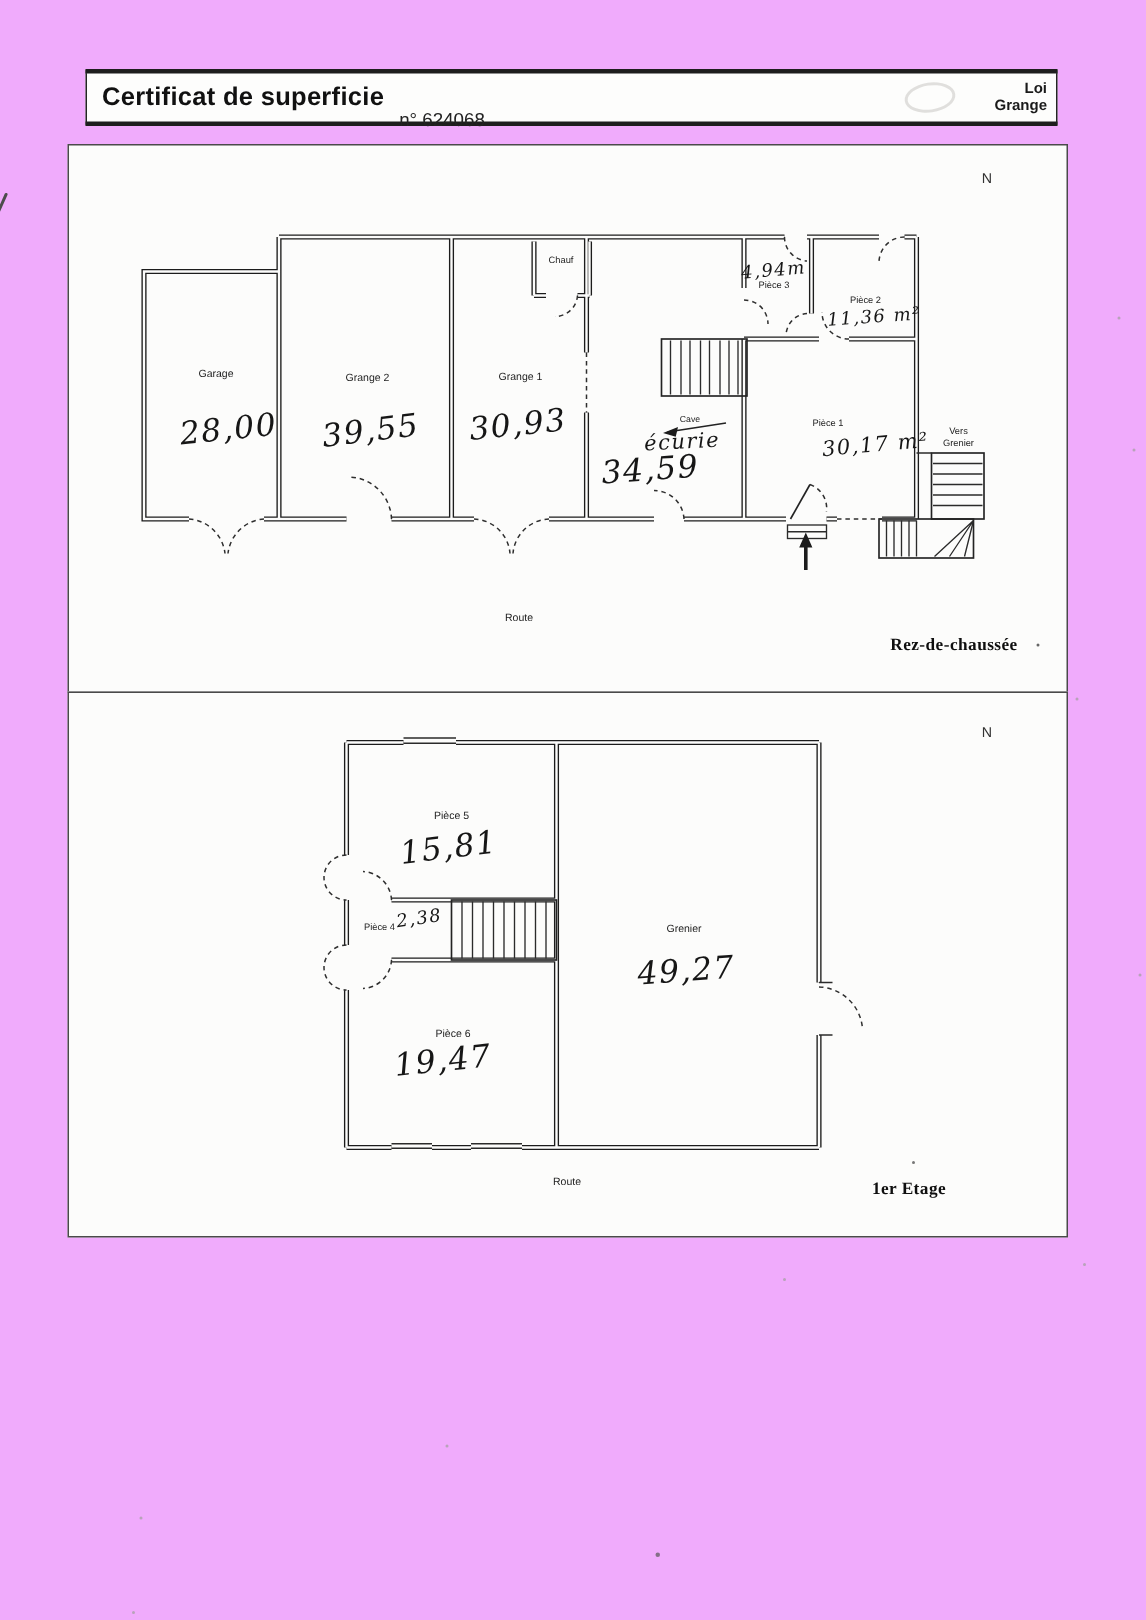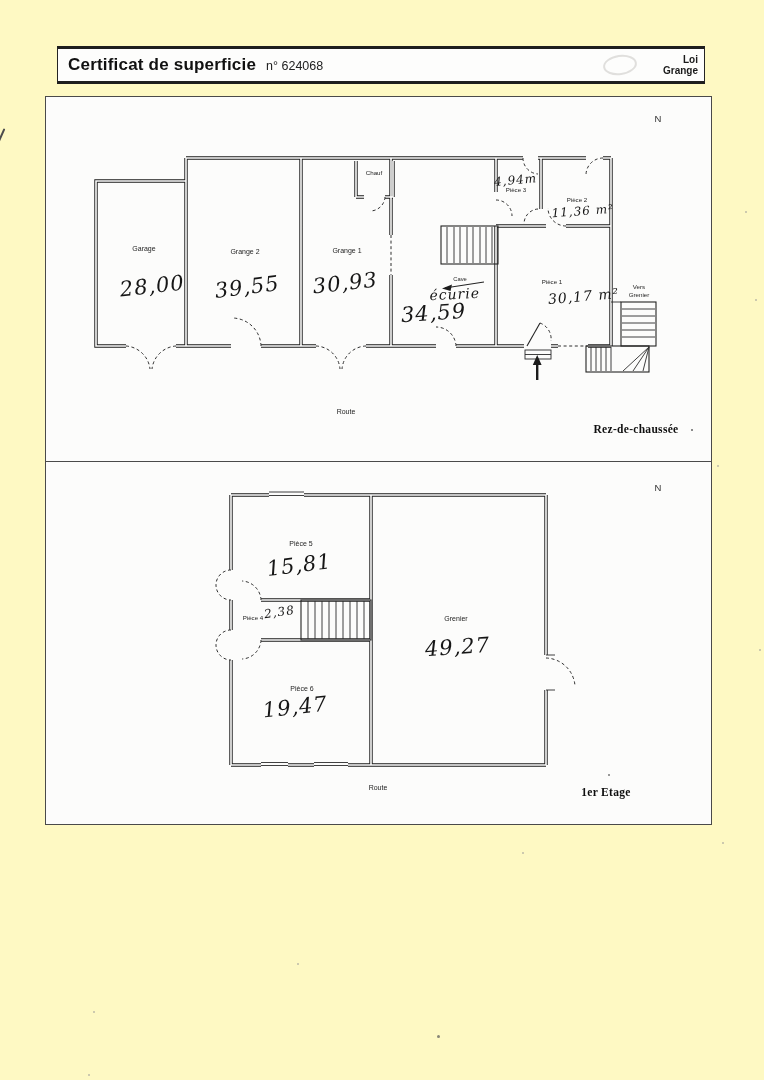--- a/index.html
+++ b/index.html
@@ -1,39 +1,39 @@
 <!DOCTYPE html>
 <html><head>
 <meta charset="utf-8">
 <style>
   html,body{margin:0;padding:0;}
   .page{
     position:relative;
     width:764px;height:1080px;
-    background:#fef9c3;
+    background:#f0abfc;
     font-family:"Liberation Sans", sans-serif;
     color:#1c1c1c;
     overflow:hidden;
   }
   
   .header-box{
     position:absolute;left:57px;top:46px;width:648px;height:38px;
     background:#fdfdfc;
     border:1px solid #242424;
     border-top:3px solid #1e1e1e;
     border-bottom:3px solid #1e1e1e;
     box-sizing:border-box;
     display:flex;align-items:center;
   }
   .header-title{
     font-size:17px;font-weight:bold;letter-spacing:.2px;
     margin-left:10px;color:#111;
   }
   .header-number{
-    font-size:12.5px;margin-left:10px;color:#222;position:relative;top:1px;
+    font-size:12.5px;margin-left:10px;color:#222;position:relative;top:15px;
   }
   .header-right{
     margin-left:auto;margin-right:6px;
     font-size:10px;font-weight:bold;line-height:1.15;text-align:right;color:#1a1a1a;
     display:flex;align-items:center;gap:26px;
   }
   .stamp-watermark{
     width:30px;height:16px;border:2px solid #c9c7c2;border-radius:50%;
     opacity:.55;transform:rotate(-8deg);
   }

